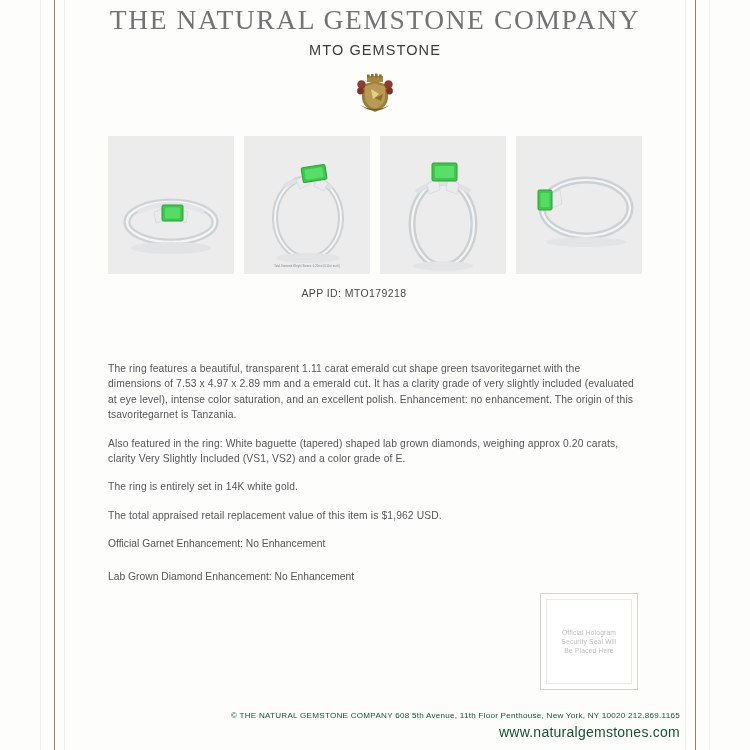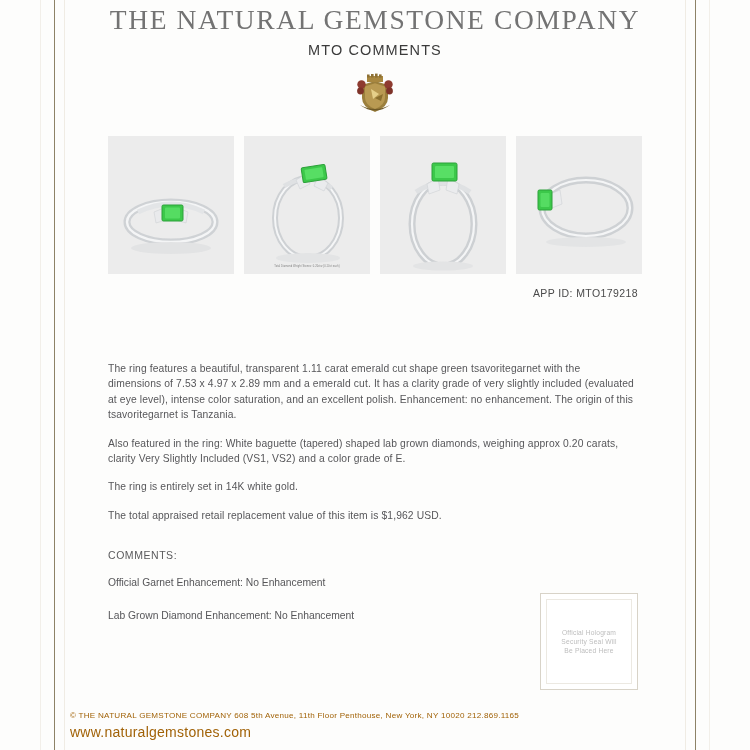--- a/index.html
+++ b/index.html
@@ -68,21 +68,21 @@
     position:absolute;
     left:0;right:0;bottom:6px;
     text-align:center;
     font-size:2.6px;
     color:#7d7d7d;
     letter-spacing:.1px;
     transform:scale(1);
   }
 
   .appid{
-    text-align:right;
+    text-align:center;
     padding-right:42px;
     margin-top:13px;
     font-size:10.5px;
     color:#4a4a4a;
     letter-spacing:.4px;
   }
 
   
   .body-block{
     margin-top:62px;
@@ -133,42 +133,42 @@
     font-size:6.7px;
     line-height:9.2px;
     color:#bdbdbd;
     letter-spacing:.18px;
   }
 
   
   .footer{
     position:absolute;
     left:0;right:0;bottom:10px;
-    text-align:left;
-    color:#a16207;
+    text-align:right;
+    color:#14532d;
   }
   .footer .l1{font-size:8.1px;letter-spacing:.25px;}
   .footer .l2{font-size:14px;letter-spacing:.25px;margin-top:4px;}
 </style>
 </head>
 <body>
 
 <div class="page">
 
   <div class="rule outer-l"></div>
   <div class="rule main-l"></div>
   <div class="rule thin-l"></div>
   <div class="rule thin-r"></div>
   <div class="rule main-r"></div>
   <div class="rule outer-r"></div>
 
   <div class="content">
 
     <div class="brand">THE NATURAL GEMSTONE COMPANY</div>
-    <div class="subtitle">MTO COMMENTS</div>
+    <div class="subtitle">MTO GEMSTONE</div>
 
     <div class="crest-wrap">
       <svg width="38" height="42" viewBox="0 0 38 42">
         <path d="M6 13 L19 9 L32 13 L32 26 Q32 35 19 40 Q6 35 6 26 Z" fill="#9b7f3c"></path>
         <path d="M9 14.5 L19 11.3 L29 14.5 L29 25.5 Q29 33 19 37 Q9 33 9 25.5 Z" fill="#b99a52"></path>
         <rect x="11" y="4" width="16" height="6" fill="#a8873f"></rect>
         <rect x="11" y="2.5" width="2.6" height="3" fill="#8d7033"></rect>
         <rect x="15" y="2" width="2.6" height="3.5" fill="#8d7033"></rect>
         <rect x="19" y="1.6" width="2.6" height="4" fill="#8d7033"></rect>
         <rect x="23" y="2.4" width="2.6" height="3.2" fill="#8d7033"></rect>
@@ -243,21 +243,20 @@
 
     <div class="appid">APP ID: MTO179218</div>
 
     <div class="body-block">
 
       <p class="para">The ring features a beautiful, transparent 1.11 carat emerald cut shape green tsavoritegarnet with the dimensions of 7.53 x 4.97 x 2.89 mm and a emerald cut. It has a clarity grade of very slightly included (evaluated at eye level), intense color saturation, and an excellent polish. Enhancement: no enhancement. The origin of this tsavoritegarnet is Tanzania.</p>
       <p class="para">Also featured in the ring: White baguette (tapered) shaped lab grown diamonds, weighing approx 0.20 carats, clarity Very Slightly Included (VS1, VS2) and a color grade of E.</p>
       <p class="para">The ring is entirely set in 14K white gold.</p>
       <p class="para">The total appraised retail replacement value of this item is $1,962 USD.</p>
 
-      <div class="sec-head comments-head">COMMENTS:</div>
       <p class="cpara">Official Garnet Enhancement: No Enhancement</p>
       <p class="cpara">Lab Grown Diamond Enhancement: No Enhancement</p>
 
     </div>
 
     <div class="holo-outer">
       <div class="holo-inner">
         <div class="holo-text">
           <div>Official Hologram</div>
           <div>Security Seal Will</div>

